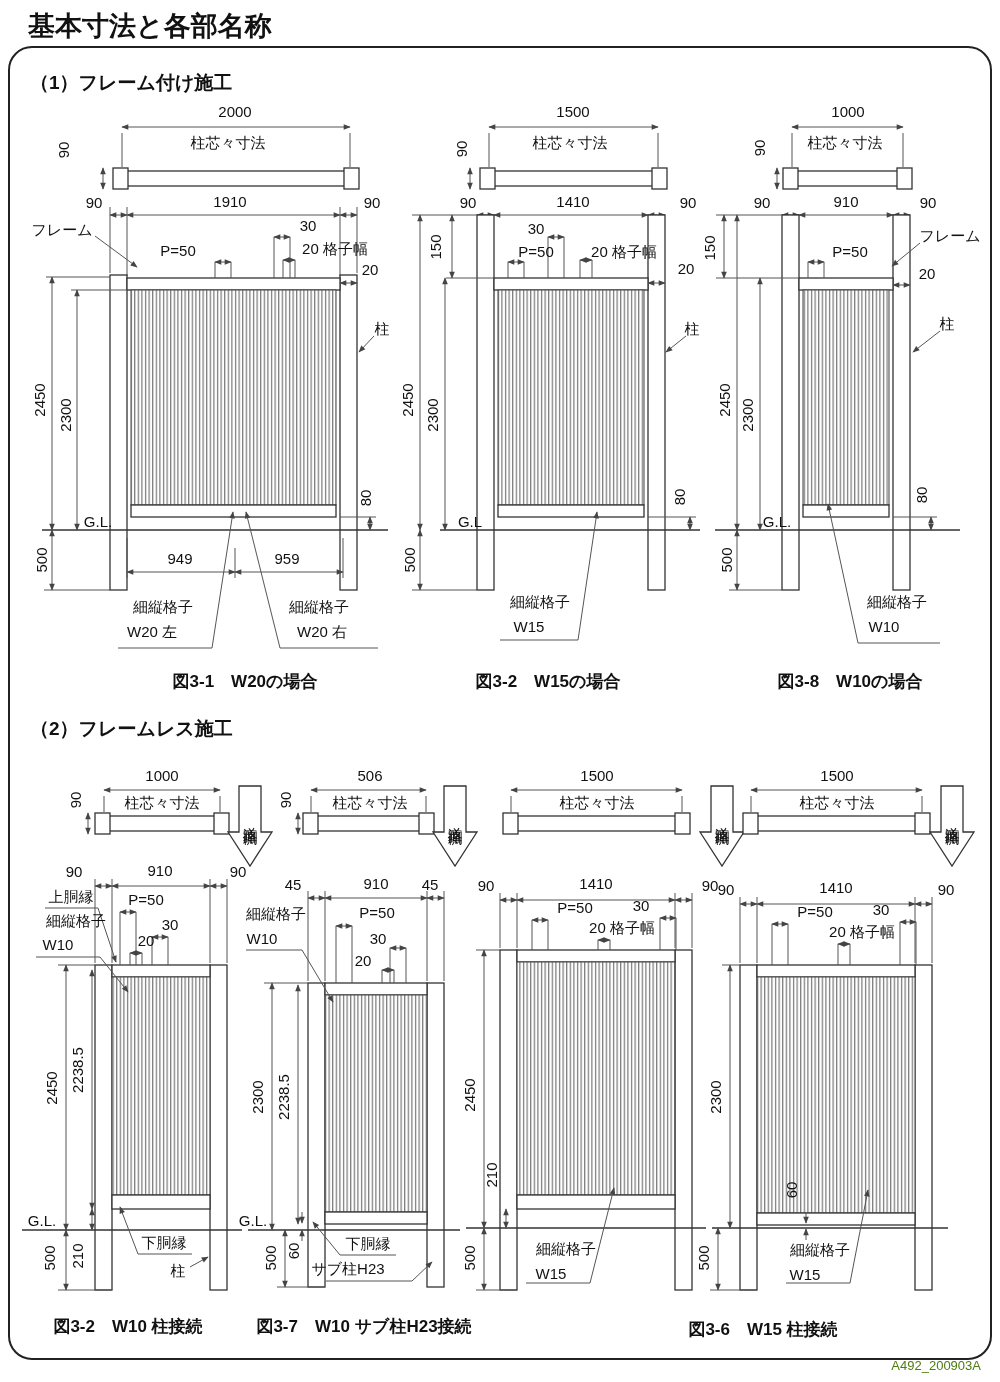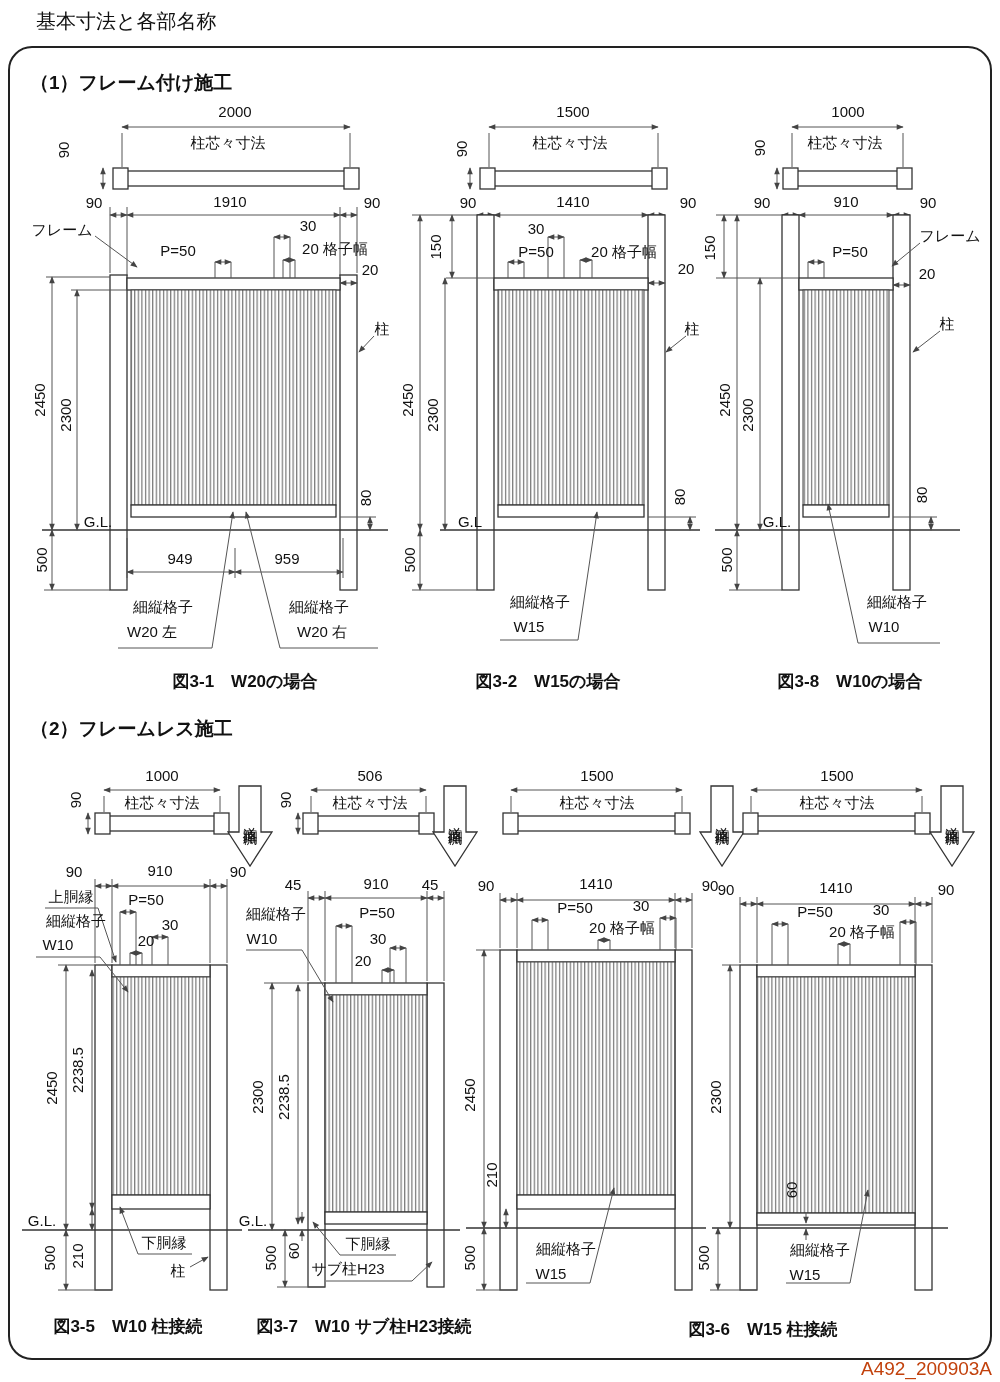--- a/index.html
+++ b/index.html
@@ -1,20 +1,20 @@
 <!DOCTYPE html>
 <html><head>
 <meta charset="utf-8">
 <style>
   html,body{margin:0;padding:0;background:#fff}
   body{width:1000px;height:1382px;position:relative;font-family:"Liberation Sans",sans-serif;color:#111;overflow:hidden}
-  .title{position:absolute;left:36px;top:8px;font-size:20px;font-weight:normal;white-space:nowrap}
+  .title{position:absolute;left:28px;top:8px;font-size:27px;font-weight:bold;white-space:nowrap}
   .sec{position:absolute;font-size:19px;font-weight:bold;white-space:nowrap}
   .panel{position:absolute;left:8px;top:46px;width:980px;height:1310px;border:2px solid #222;border-radius:24px}
-  .code{position:absolute;right:8px;top:1358px;font-size:19px;color:#c2410c}
+  .code{position:absolute;right:19px;top:1358px;font-size:13px;color:#4d7c0f}
   svg.art{position:absolute;left:0;top:0}
   .t{position:absolute;font-size:15px;white-space:nowrap;transform:translate(-50%,-50%);line-height:1.1}
   .v{transform:translate(-50%,-50%) rotate(-90deg)}
   .vt{writing-mode:vertical-rl;text-orientation:upright;letter-spacing:2px}
   .cap{font-size:17px;font-weight:bold}
   .ln{stroke:#555;stroke-width:1;fill:none}
   .th{stroke:#333;stroke-width:1.4;fill:none}
   .dim{stroke:#555;stroke-width:1;fill:none;marker-start:url(#ar);marker-end:url(#ar)}
   .ld{stroke:#555;stroke-width:1;fill:none;marker-end:url(#ar)}
   .bar{fill:#fff;stroke:#333;stroke-width:1.3}
@@ -418,21 +418,21 @@
 <div class="t" style="left:146px;top:900px">P=50</div>
 <div class="t" style="left:170px;top:925px">30</div>
 <div class="t" style="left:146px;top:941px">20</div>
 <div class="t v" style="left:52px;top:1088px">2450</div>
 <div class="t v" style="left:78px;top:1070px">2238.5</div>
 <div class="t" style="left:42px;top:1221px">G.L.</div>
 <div class="t v" style="left:50px;top:1258px">500</div>
 <div class="t v" style="left:78px;top:1256px">210</div>
 <div class="t" style="left:164px;top:1243px">下胴縁</div>
 <div class="t" style="left:178px;top:1271px">柱</div>
-<div class="t cap" style="left:128px;top:1327px">図3-5　W10 柱接続</div>
+<div class="t cap" style="left:128px;top:1327px">図3-2　W10 柱接続</div>
 
 <div class="t" style="left:370px;top:776px">506</div>
 <div class="t" style="left:370px;top:803px">柱芯々寸法</div>
 <div class="t v" style="left:286px;top:800px">90</div>
 <div class="t vt" style="left:455px;top:818px">道路側</div>
 <div class="t" style="left:293px;top:885px">45</div>
 <div class="t" style="left:376px;top:884px">910</div>
 <div class="t" style="left:430px;top:885px">45</div>
 <div class="t" style="left:276px;top:914px">細縦格子</div>
 <div class="t" style="left:262px;top:939px">W10</div>

